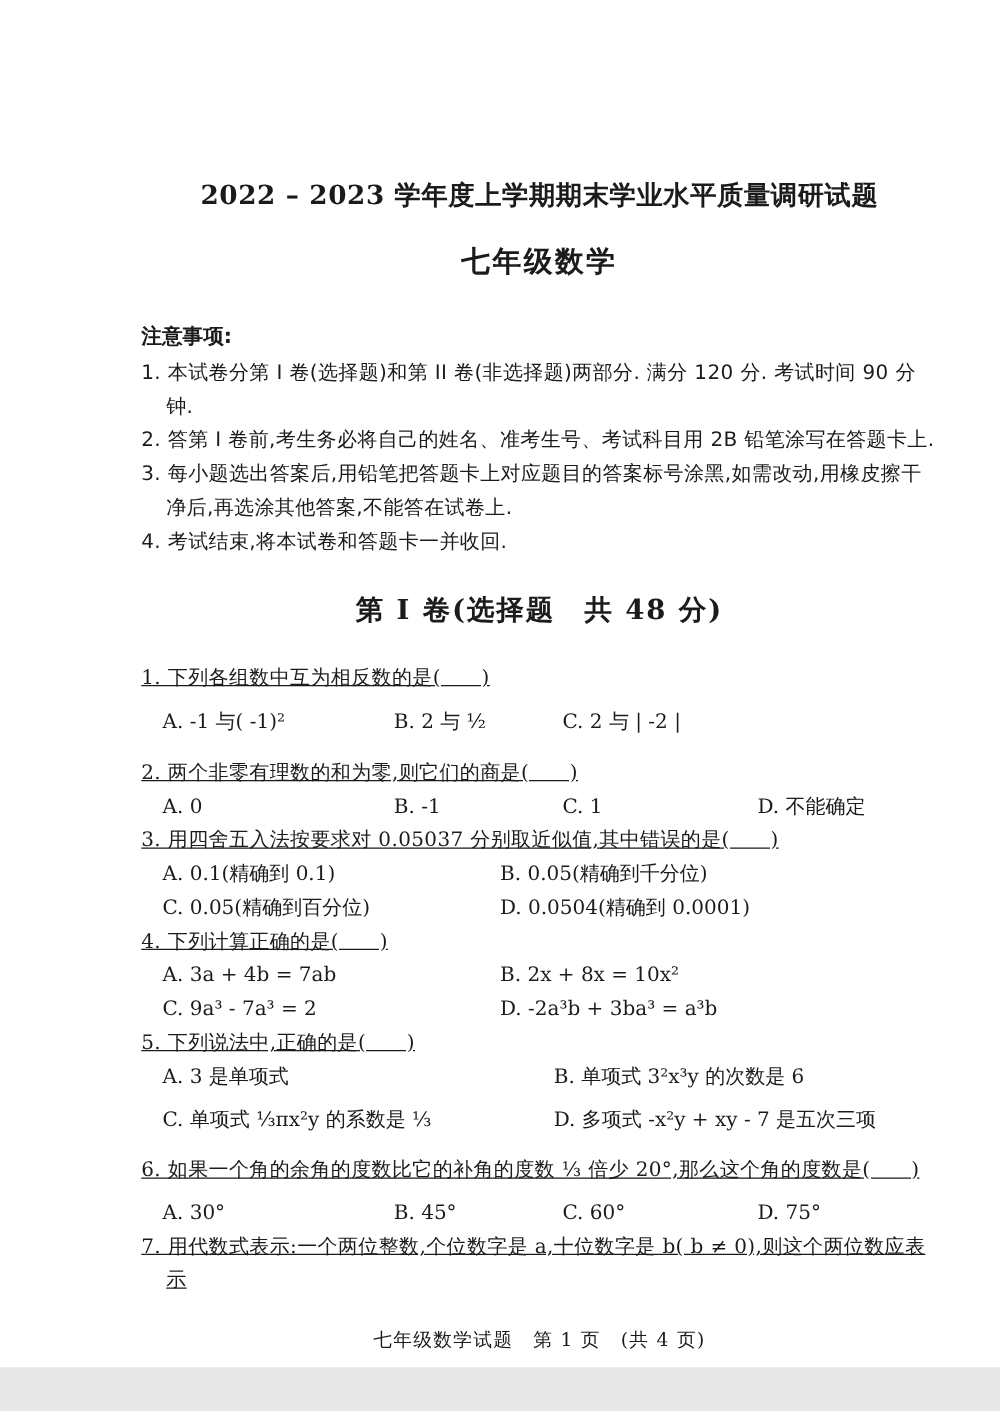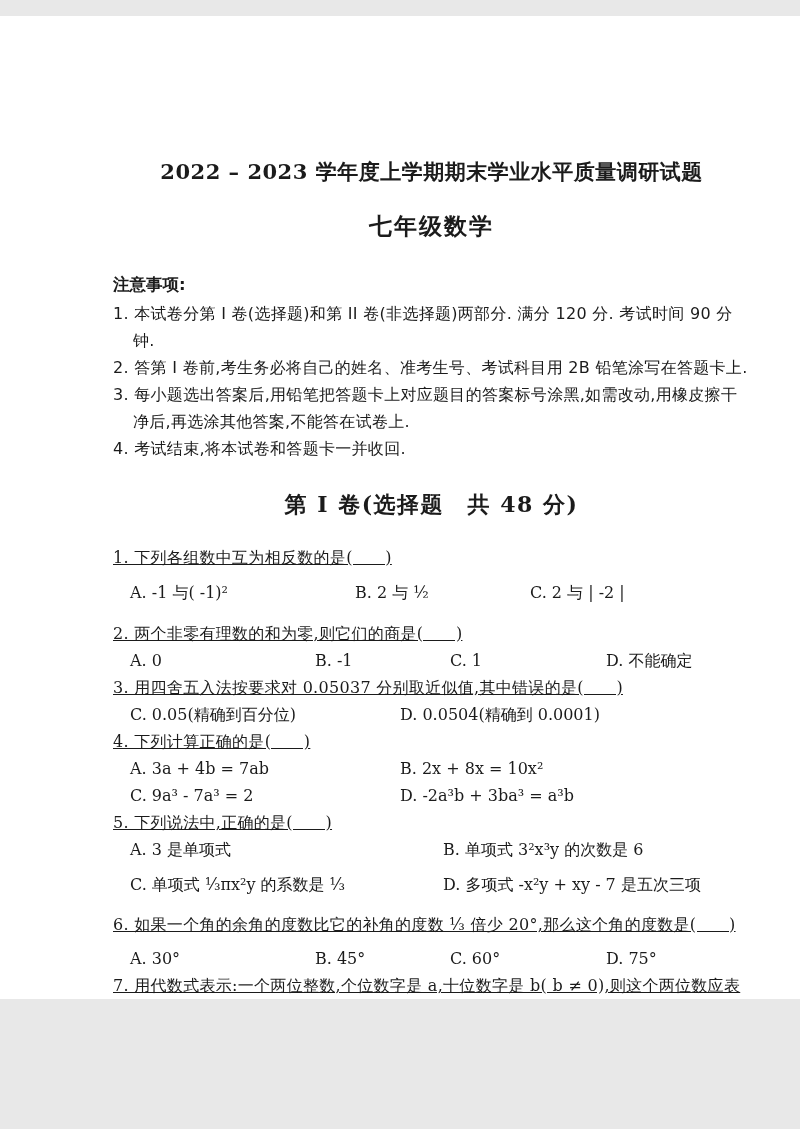--- a/index.html
+++ b/index.html
@@ -1,19 +1,19 @@
 <!DOCTYPE html>
 <html><head>
 <meta charset="utf-8">
 <style>
   html,body{margin:0;padding:0;background:#e8e8e8;}
   .page{
     position:relative;
-    width:800px;height:983px;
-    margin:16px auto;
+    width:800px;height:1094px;
+    margin:0 auto;
     background:#ffffff;
     color:#1b1b1b;
     box-sizing:border-box;
     padding:143px 50px 0 113px;
     font-family:"DejaVu Serif","Liberation Serif",serif;
     font-size:16px;
     line-height:27px;
     overflow:hidden;
   }
   .title{
@@ -72,21 +72,21 @@
     display:grid;
     margin-left:17px;
     white-space:nowrap;
   }
   .opts4{grid-template-columns:185px 135px 156px auto;}
   .opts2a{grid-template-columns:270px auto;}
   .opts2b{grid-template-columns:313px auto;}
   .opt{white-space:nowrap;}
   .tall{min-height:42px;align-items:center;}
   .tallline{line-height:40px;}
-  .gap8{margin-bottom:7px;gap:40px;}
+  .gap8{margin-bottom:7px;}
   .footer{
     text-align:center;
     font-size:15px;
     letter-spacing:1px;
     margin-top:22px;
   }
 </style>
 </head>
 <body>
 
@@ -119,20 +119,24 @@
     <div class="opts opts4">
       <span class="opt">A. 0</span>
       <span class="opt">B. -1</span>
       <span class="opt">C. 1</span>
       <span class="opt">D. 不能确定</span>
     </div>
   </div>
 
   <div class="q">
     <div class="qtext">3. 用四舍五入法按要求对 0.05037 分别取近似值,其中错误的是(　　)</div>
+    <div class="opts opts2a">
+      <span class="opt">A. 0.1(精确到 0.1)</span>
+      <span class="opt">B. 0.05(精确到千分位)</span>
+    </div>
     <div class="opts opts2a">
       <span class="opt">C. 0.05(精确到百分位)</span>
       <span class="opt">D. 0.0504(精确到 0.0001)</span>
     </div>
   </div>
 
   <div class="q">
     <div class="qtext">4. 下列计算正确的是(　　)</div>
     <div class="opts opts2a">
       <span class="opt">A. 3a + 4b = 7ab</span>

